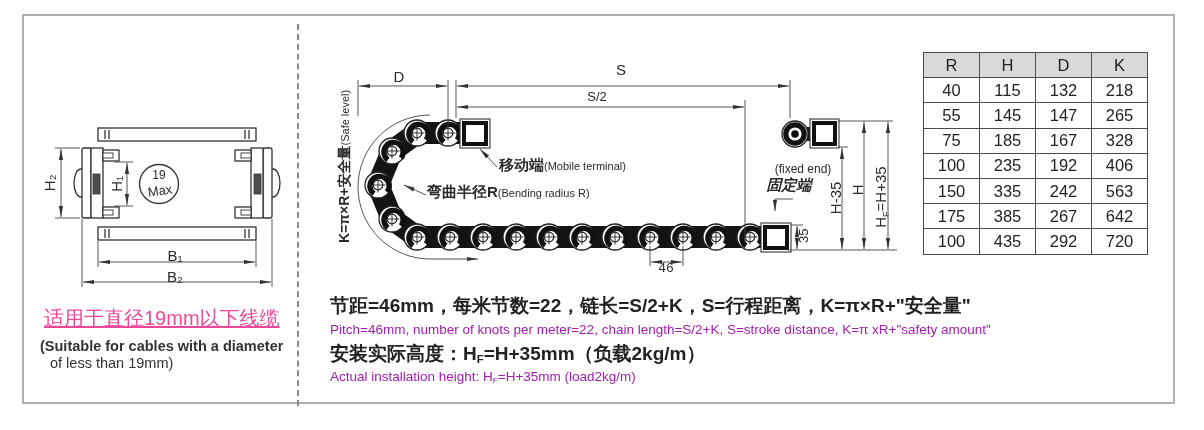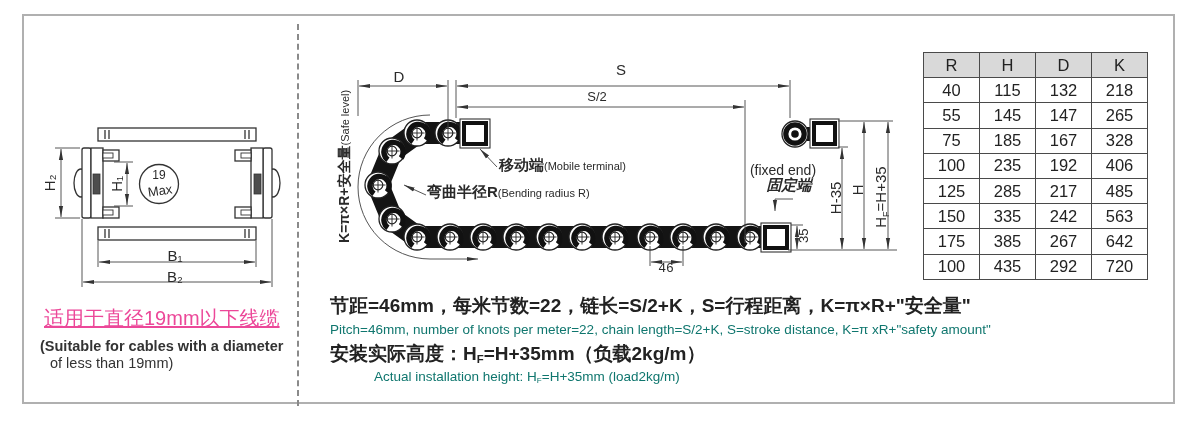--- a/index.html
+++ b/index.html
@@ -10,21 +10,21 @@
   svg{position:absolute;left:0;top:0;}
   .lbl{position:absolute;color:#2a2a2a;white-space:nowrap;line-height:1.05;}
   .c{text-align:center;}
   .rot{transform:rotate(-90deg);transform-origin:center;}
   .dim{font-size:15px;}
   .dimS{font-size:13px;}
   .zh{font-size:15px;font-weight:bold;}
   .en{font-size:11px;}
   .sb{font-size:0.6em;vertical-align:-0.3em;}
   .note-zh{font-size:19px;font-weight:bold;color:#222;}
-  .note-en{font-size:13.5px;color:#0f766e;}
+  .note-en{font-size:13.5px;color:#a21caf;}
   .cap-zh{font-size:20px;color:#ec4899;text-decoration:underline;}
   .cap-en{font-size:14.5px;color:#333;}
   #spec-table{position:absolute;left:923px;top:52px;border-collapse:collapse;table-layout:fixed;}
   #spec-table th,#spec-table td{border:1px solid #4a4a4a;width:55px;height:24.2px;
      text-align:center;font-size:16.5px;color:#222;padding:0;font-weight:normal;}
   #spec-table th{background:#d9d9d9;}
 </style>
 </head>
 <body>
 
@@ -197,29 +197,29 @@
   <div class="lbl rot c dim" style="left:843px;top:182px;width:30px;">H</div>
   <div class="lbl rot c dim" style="left:840px;top:188px;width:84px;">
     <span>H</span><span class="sb">F</span><span>=H+35</span>
   </div>
   <div class="lbl" style="left:427px;top:184px;">
     <span class="zh">弯曲半径R</span><span class="en">(Bending radius R)</span>
   </div>
   <div class="lbl" style="left:499px;top:157px;">
     <span class="zh">移动端</span><span class="en">(Mobile terminal)</span>
   </div>
-  <div class="lbl c" style="left:743px;top:163px;width:80px;font-size:14px;">(fixed end)</div>
+  <div class="lbl c" style="left:763px;top:163px;width:80px;font-size:12px;">(fixed end)</div>
   <div class="lbl c zh" style="left:754px;top:177px;width:70px;font-style:italic;">固定端</div>
 
   <div class="lbl note-zh" style="left:330px;top:296px;">节距=46mm，每米节数=22，链长=S/2+K，S=行程距离，K=π×R+"安全量"</div>
   <div class="lbl note-en" style="left:330px;top:323px;">Pitch=46mm, number of knots per meter=22, chain length=S/2+K, S=stroke distance, K=π xR+"safety amount"</div>
   <div class="lbl note-zh" style="left:330px;top:344px;">
     <span>安装实际高度：H</span><span class="sb">F</span><span>=H+35mm（负载2kg/m）</span>
   </div>
-  <div class="lbl note-en" style="left:330px;top:370px;margin-left:44px;">
+  <div class="lbl note-en" style="left:330px;top:370px;">
     <span>Actual installation height: H</span><span class="sb">F</span><span>=H+35mm (load2kg/m)</span>
   </div>
 
   <table id="spec-table">
       <tbody>
         <tr>
           <th>R</th>
           <th>H</th>
           <th>D</th>
           <th>K</th>
@@ -242,26 +242,20 @@
           <td>167</td>
           <td>328</td>
         </tr>
         <tr>
           <td>100</td>
           <td>235</td>
           <td>192</td>
           <td>406</td>
         </tr>
         <tr>
-          <td>125</td>
-          <td>285</td>
-          <td>217</td>
-          <td>485</td>
-        </tr>
-        <tr>
           <td>150</td>
           <td>335</td>
           <td>242</td>
           <td>563</td>
         </tr>
         <tr>
           <td>175</td>
           <td>385</td>
           <td>267</td>
           <td>642</td>

